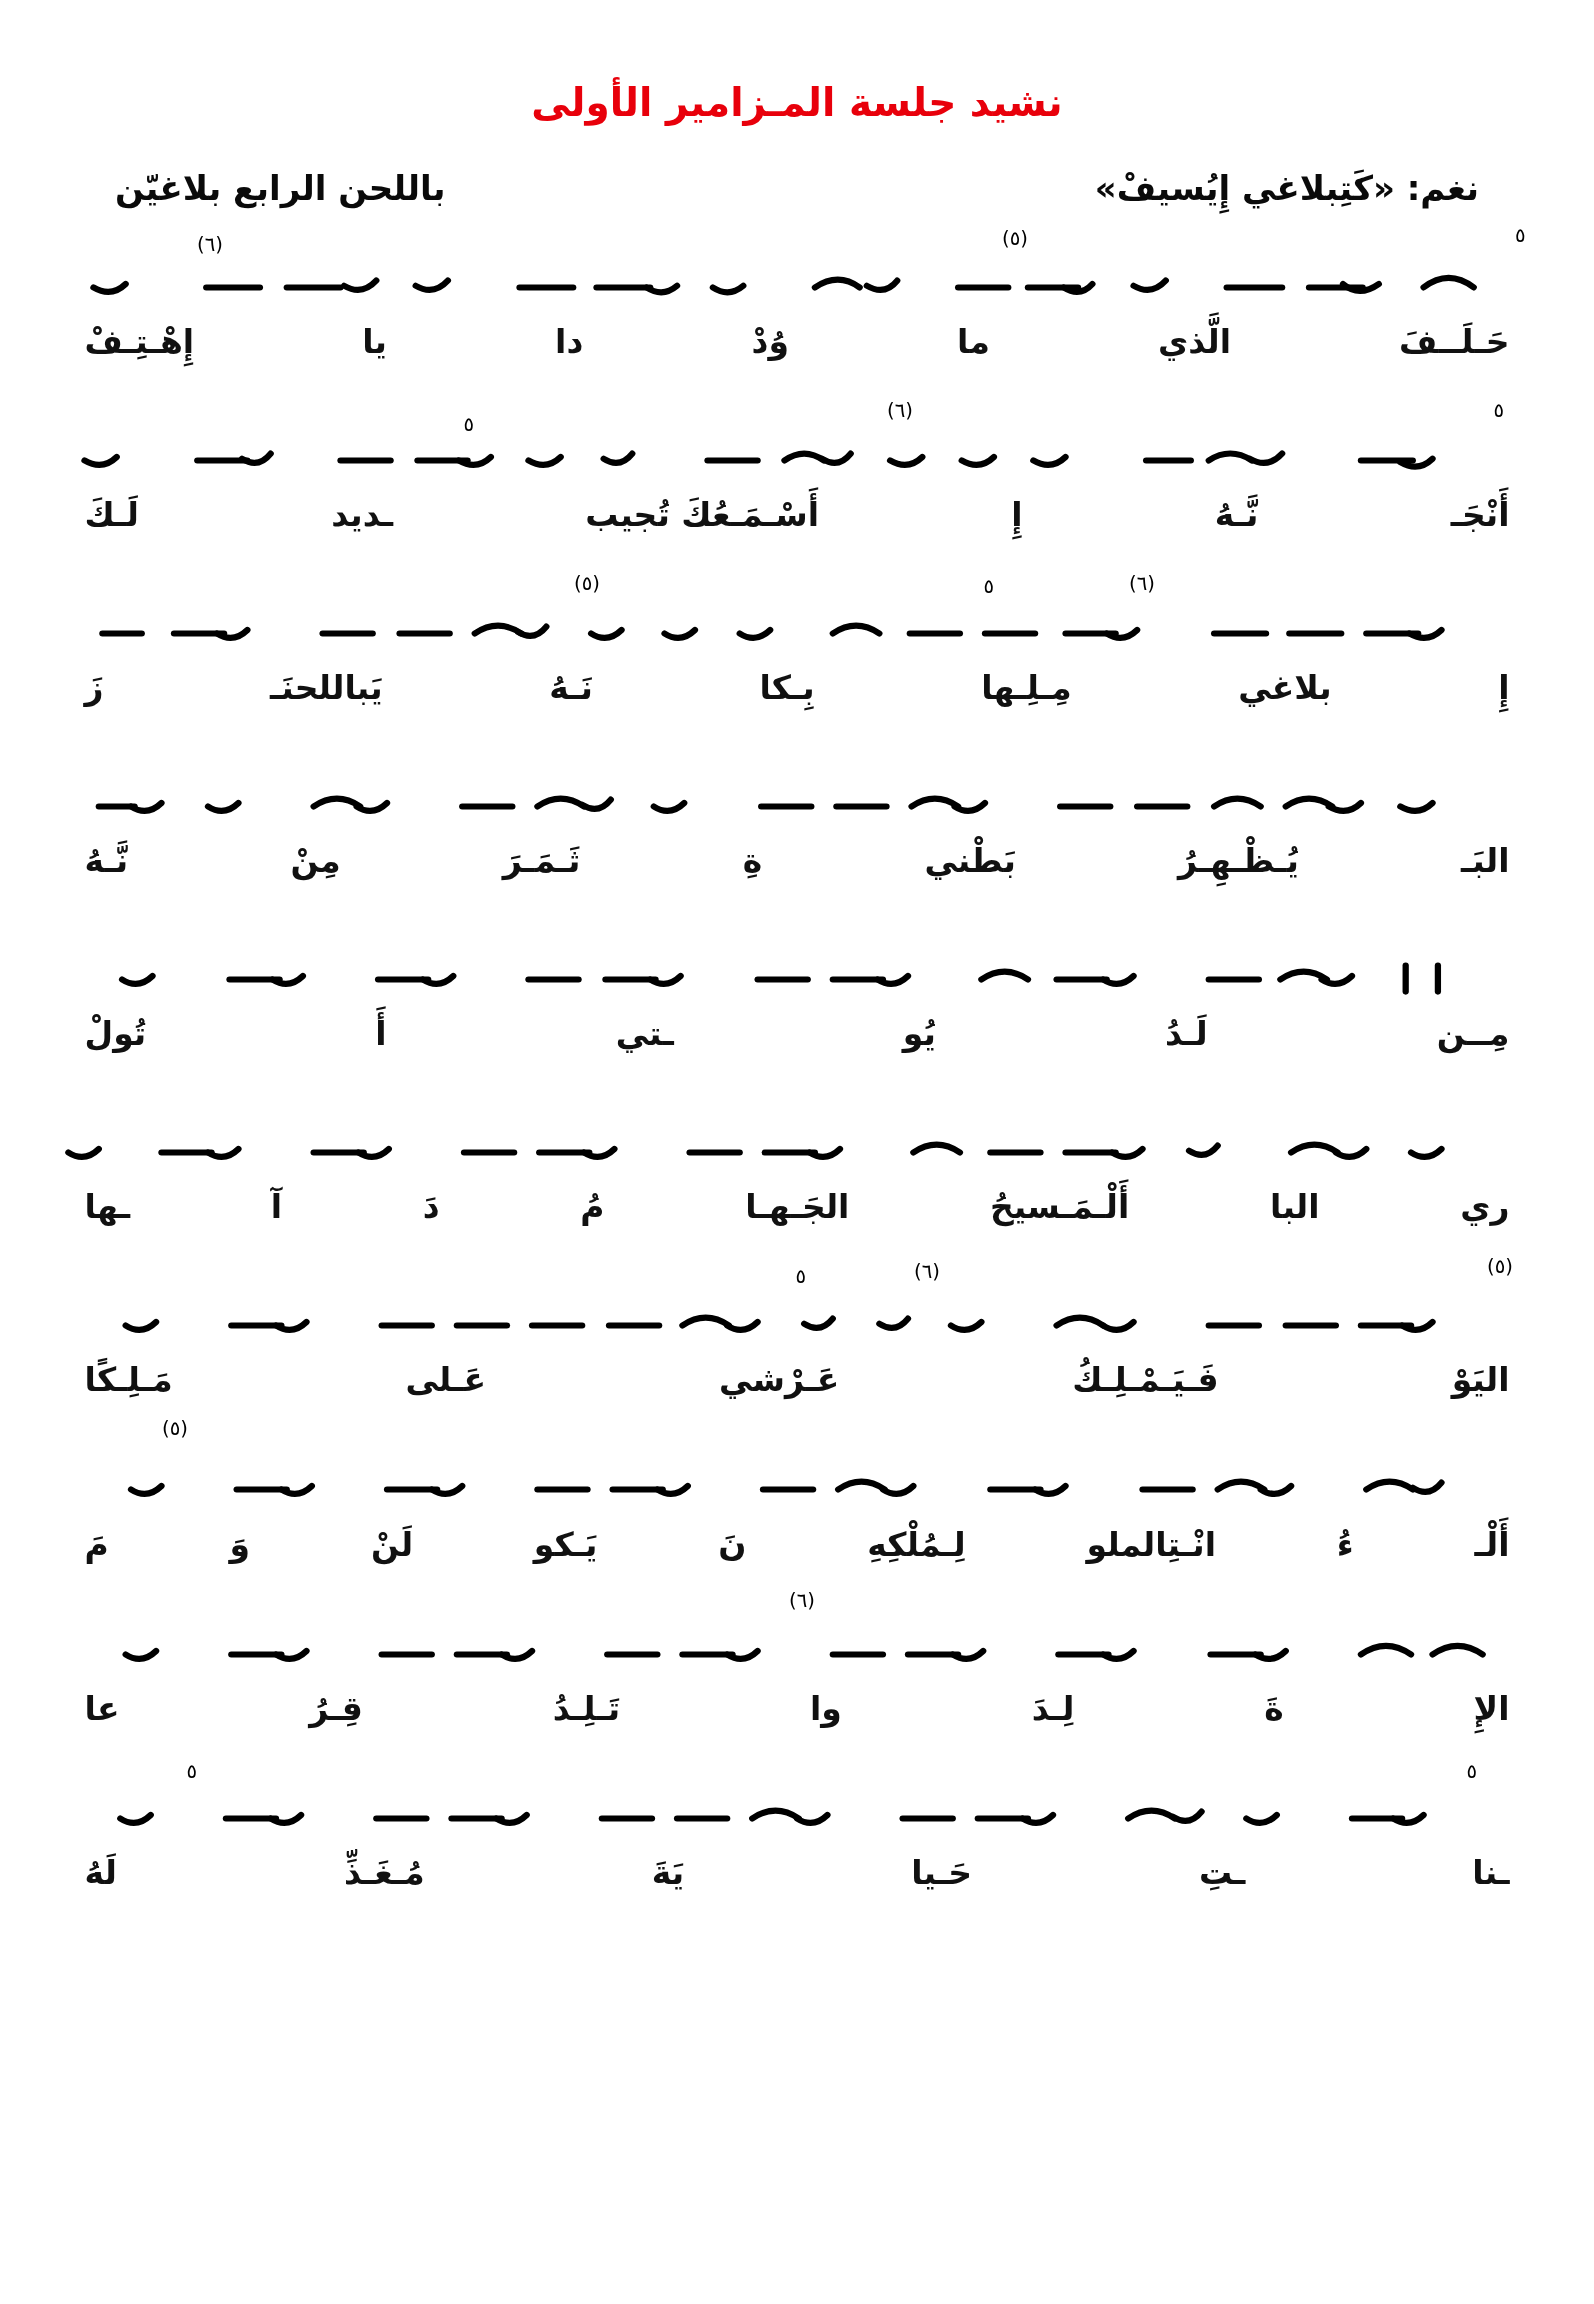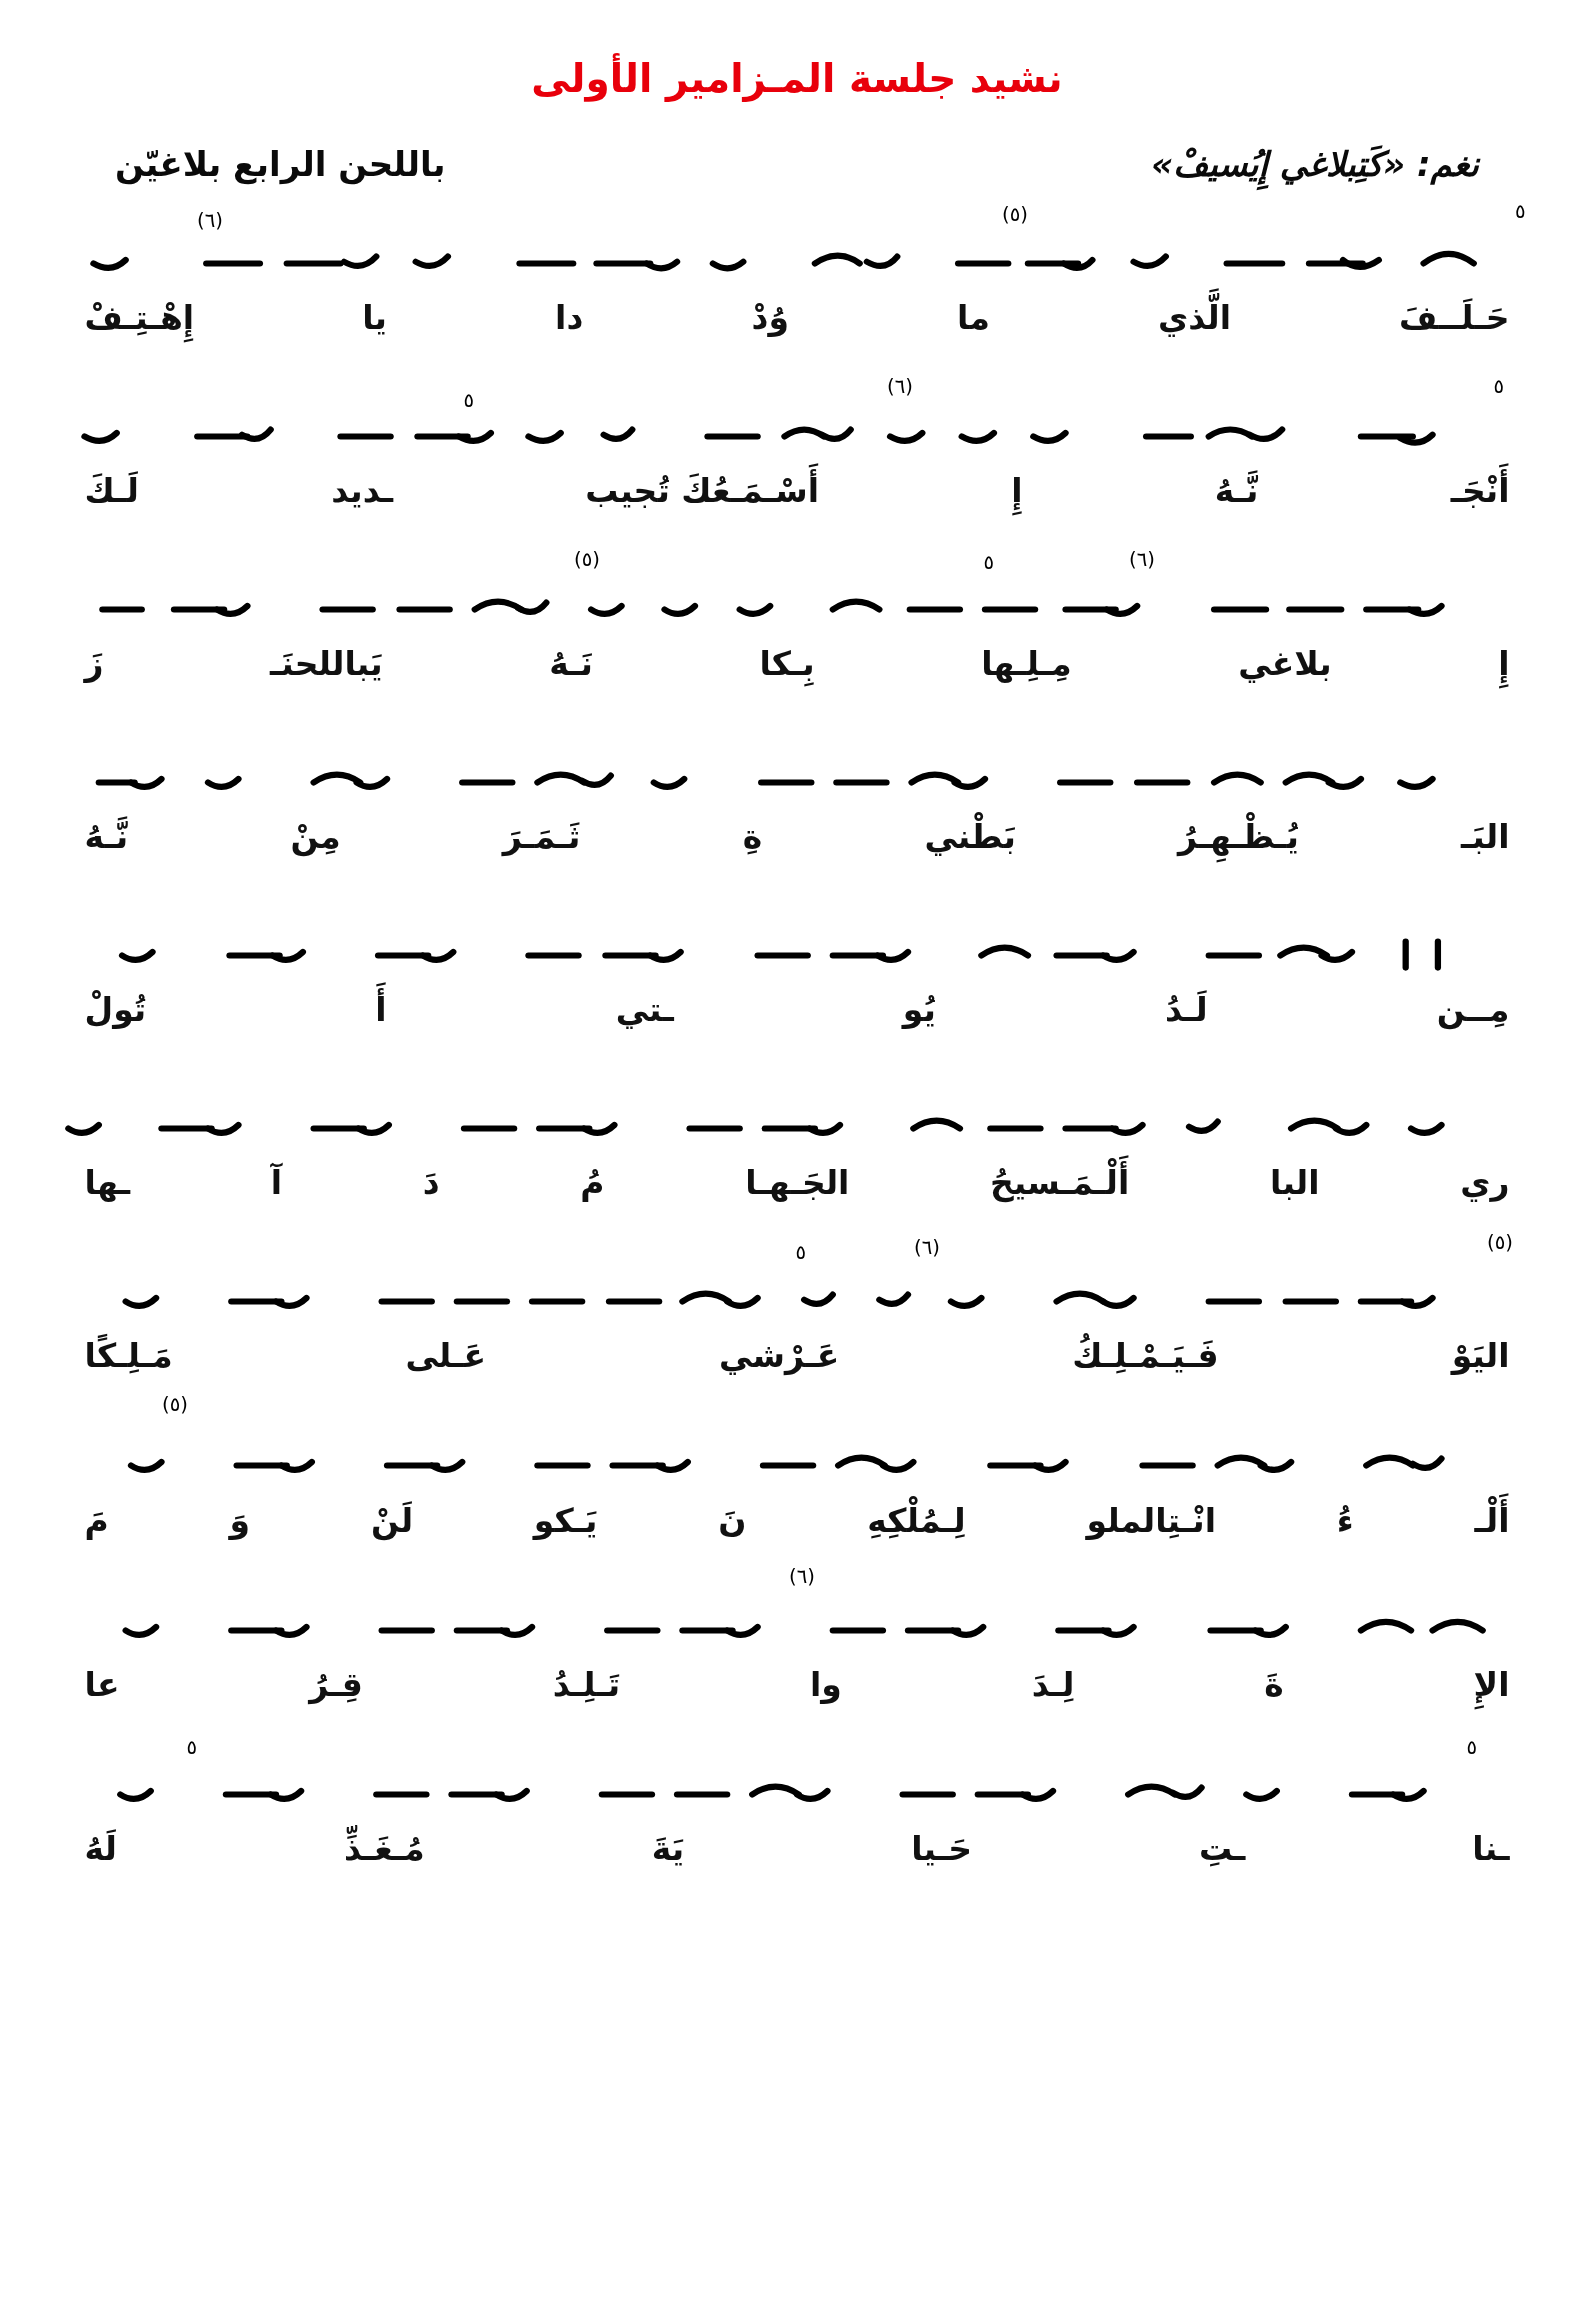--- a/index.html
+++ b/index.html
@@ -23,38 +23,38 @@
     padding: 0 63px;
   }
 
   
   .title {
     text-align: center;
     color: #e8000b;
     font-weight: bold;
     font-size: 39px;
     letter-spacing: 1.8px;
-    margin-top: 56px;
+    margin-top: 80px;
     direction: rtl;
     font-family: "DejaVu Sans", "Liberation Sans", sans-serif;
   }
 
   
   .subhead {
     direction: rtl;
     display: flex;
     justify-content: space-between;
     align-items: baseline;
     margin-top: 43px;
     padding: 0 52px 0 52px;
     font-size: 34px;
     font-weight: bold;
     color: #0a0a0a;
   }
-  .subhead .maqam { white-space: nowrap; font-style: italic; }
+  .subhead .maqam { white-space: nowrap; }
   .subhead .lahn { white-space: nowrap; }
 
   
   .systems {
     margin-top: 9px;
   }
   .system {
     position: relative;
     direction: rtl;
     margin-top: 23px;

